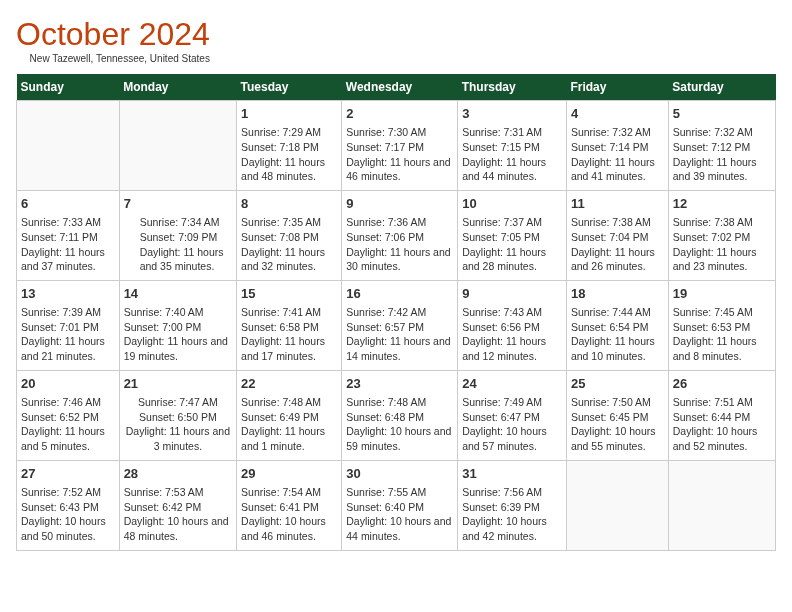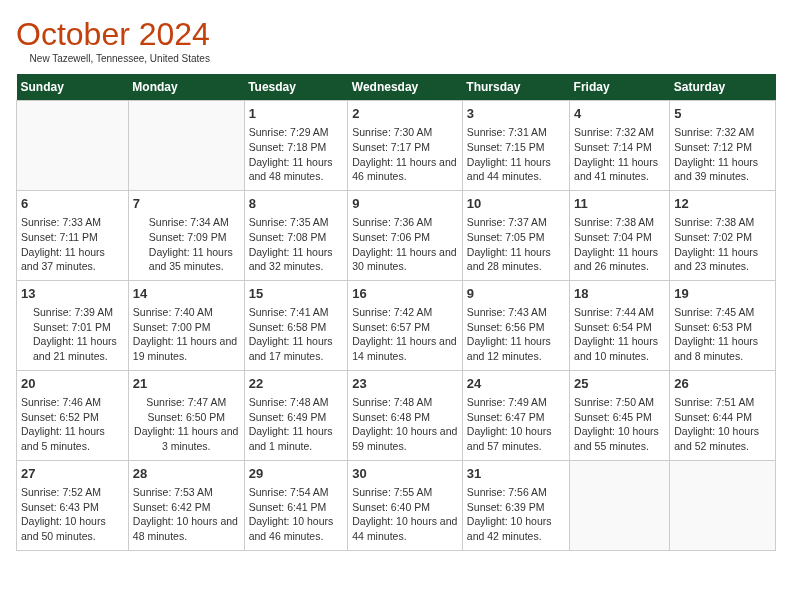--- a/index.html
+++ b/index.html
@@ -188,21 +188,21 @@
         <td>
           <span class="day-number">12</span>
           <div class="day-info" style="white-space: pre-line;">Sunrise: 7:38 AM
 Sunset: 7:02 PM
 Daylight: 11 hours and 23 minutes.</div>
         </td>
       </tr>
       <tr>
         <td>
           <span class="day-number">13</span>
-          <div class="day-info" style="white-space: pre-line; margin-left: 12px;">Sunrise: 7:39 AM
+          <div class="day-info" style="white-space: pre-line;">Sunrise: 7:39 AM
 Sunset: 7:01 PM
 Daylight: 11 hours and 21 minutes.</div>
         </td>
         <td>
           <span class="day-number">14</span>
           <div class="day-info" style="white-space: pre-line;">Sunrise: 7:40 AM
 Sunset: 7:00 PM
 Daylight: 11 hours and 19 minutes.</div>
         </td>
         <td>

